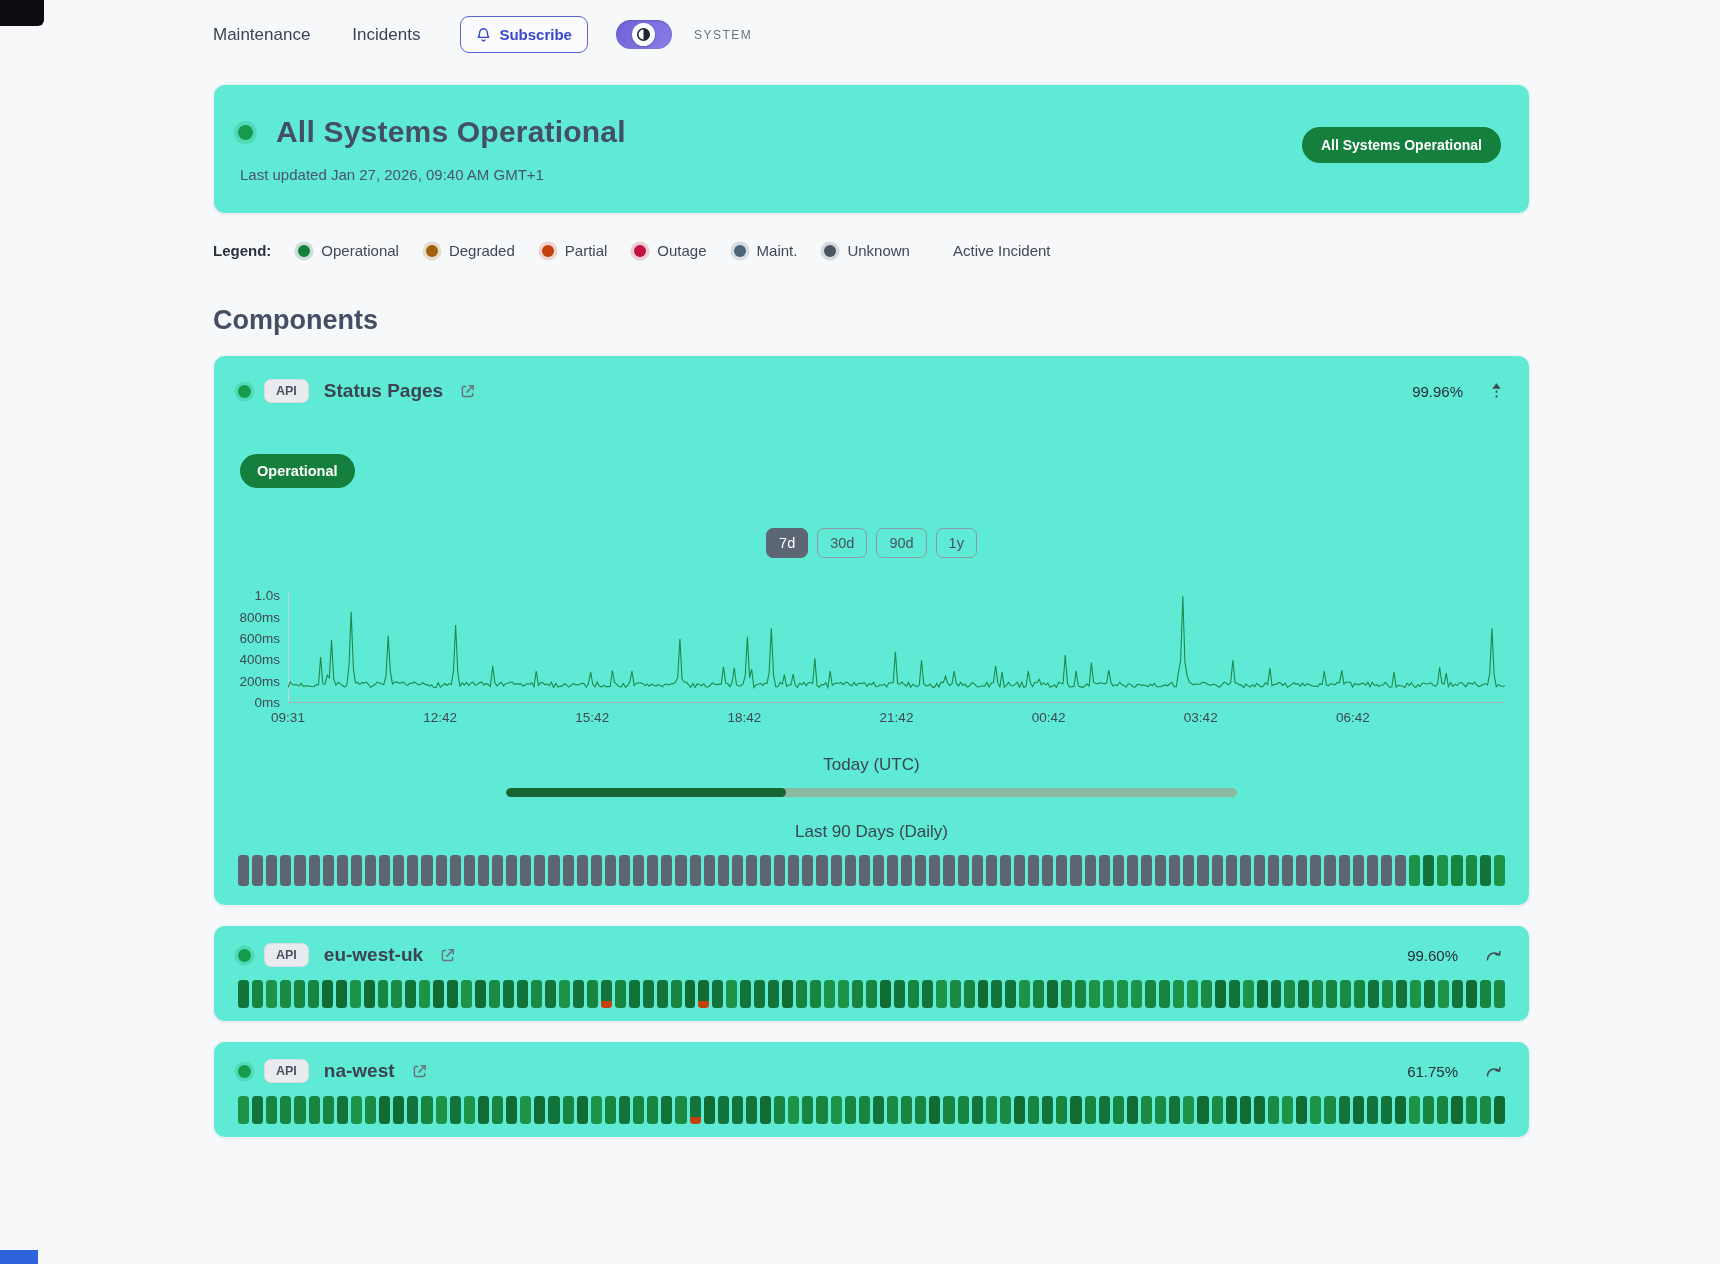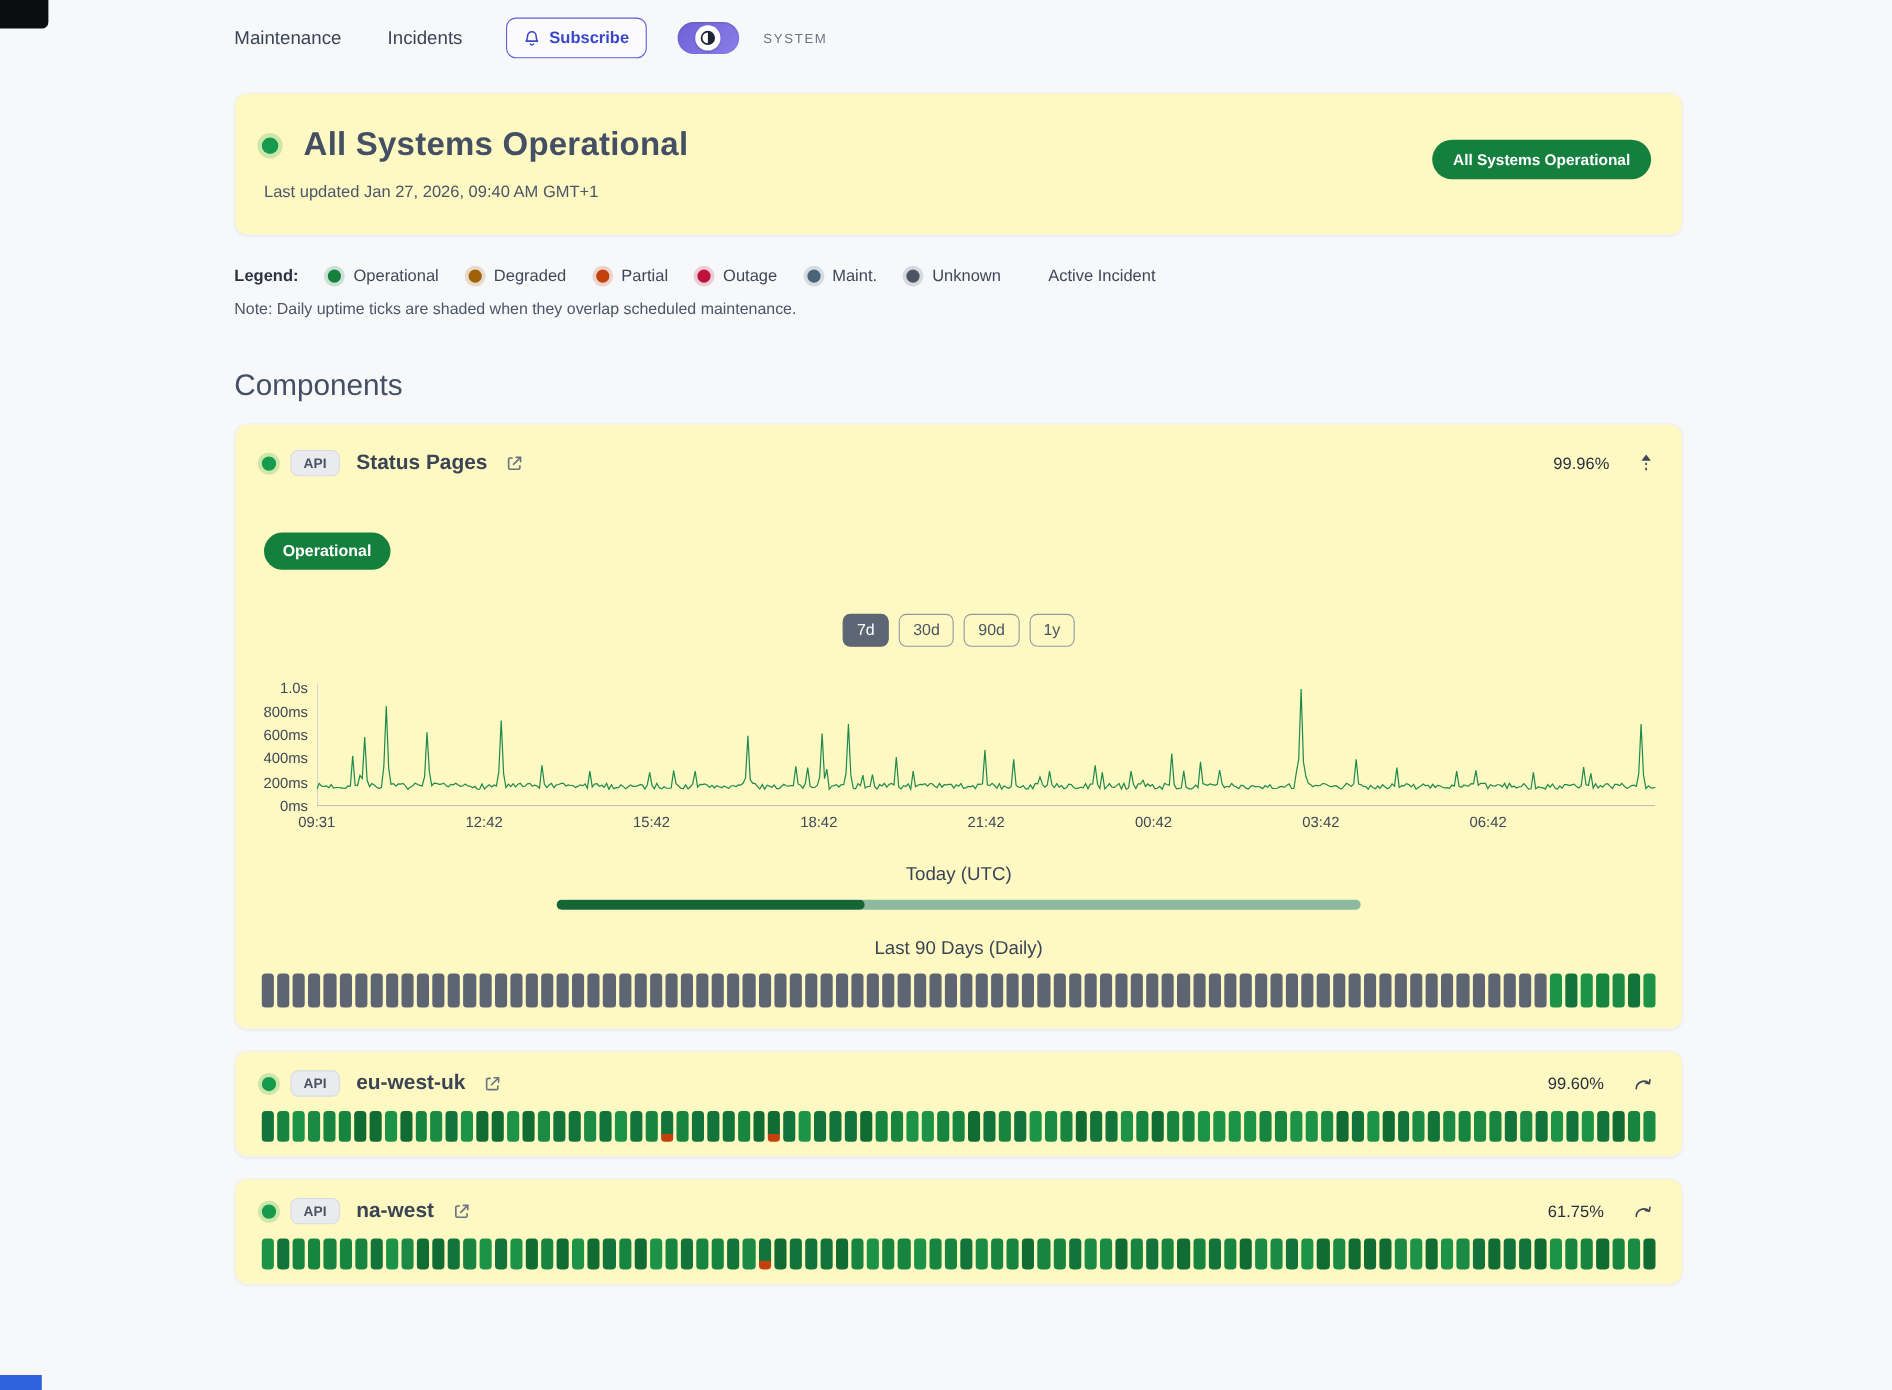--- a/index.html
+++ b/index.html
@@ -22,40 +22,40 @@
   .nav-link{font-size:17px;color:#3b4455;text-decoration:none;cursor:pointer}
   .subscribe{display:flex;align-items:center;gap:8px;padding:9px 15px;border:1.5px solid #5a61d6;
     border-radius:9px;background:#fbfbfe;color:#3946c9;font-weight:700;font-size:15px;cursor:pointer;
     font-family:inherit}
   .toggle{width:56px;height:29px;border-radius:15px;background:linear-gradient(135deg,#6f61d8,#8a7ee8);
     display:flex;align-items:center;justify-content:center;cursor:pointer;box-shadow:inset 0 1px 2px rgba(0,0,0,.15)}
   .knob{width:23px;height:23px;background:#fff;border-radius:50%;display:flex;align-items:center;justify-content:center;box-shadow:0 1px 2px rgba(0,0,0,.25)}
   .system{font-size:12px;color:#6b7280;letter-spacing:1.5px;margin-left:-6px}
 
   main{padding:0 190px 0 213px}
-  .card{background:#fef9c3;border:1px solid #f0f1f4;border-radius:12px;box-shadow:0 1px 2px rgba(16,24,40,.05)}
+  .card{background:#5eead4;border:1px solid #f0f1f4;border-radius:12px;box-shadow:0 1px 2px rgba(16,24,40,.05)}
 
   .hero{margin-top:21px;padding:30px 28px 30px 24px;display:flex;justify-content:space-between;align-items:flex-start}
   .hero-title-row{display:flex;align-items:center;gap:23px}
   .dot{border-radius:50%}
   .dot-lg{width:15px;height:15px;background:#169a4b;box-shadow:0 0 0 4px rgba(22,154,75,.2)}
   .dot-sm{width:13px;height:13px;background:#169a4b;box-shadow:0 0 0 3.5px rgba(22,154,75,.2)}
   .hero h1{margin:0;font-size:30px;font-weight:600;color:#444f63;letter-spacing:.2px}
   .updated{margin:17px 0 0 2px;font-size:15px;color:#4a5568}
   .hero-badge{background:#15803d;color:#fff;font-size:14px;font-weight:700;padding:10px 19px;border-radius:999px;margin-top:12px;white-space:nowrap}
 
   .legend-row{display:flex;align-items:center;gap:27px;margin-top:28px;font-size:15px;color:#3f4858}
   .legend-label{font-weight:700;color:#2a3140}
   .legend-items{display:flex;align-items:center;gap:27px}
   .legend-item{display:flex;align-items:center;gap:11px}
   .ldot{width:12px;height:12px;border-radius:50%}
   .active-incident{margin-left:16px}
   .note{margin:14px 0 0;font-size:14.5px;color:#4a5568}
 
-  .section-heading{margin:46px 0 0;font-size:27px;font-weight:400;color:#444f63}
+  .section-heading{margin:46px 0 0;font-size:27px;font-weight:700;color:#444f63}
 
   .comp-card{margin-top:19px;padding:23px 24px 19px}
   .comp-collapsed{padding:17px 24px 13px}
   .comp-header{display:flex;align-items:center;gap:13px}
   .tag{background:#e9ebef;border:1px solid #d8dce2;color:#4a5362;font-size:12.5px;font-weight:700;padding:4px 11px;border-radius:7px}
   .comp-name{font-size:19px;font-weight:600;color:#3b4455;margin-left:2px}
   .ext-link{cursor:pointer;display:flex;margin-left:3px}
   .spacer{flex:1}
   .pct{font-size:15px;color:#272e3c}
   .icon-btn{background:none;border:none;cursor:pointer;padding:2px;margin-left:12px;display:flex;align-items:center}
@@ -158,21 +158,20 @@
           <span class="ldot" style="background: rgb(74, 100, 120); box-shadow: rgba(74, 100, 120, 0.19) 0px 0px 0px 3.5px;"></span>
           <span>Maint.</span>
         </span>
         <span class="legend-item">
           <span class="ldot" style="background: rgb(75, 85, 99); box-shadow: rgba(75, 85, 99, 0.19) 0px 0px 0px 3.5px;"></span>
           <span>Unknown</span>
         </span>
       </div>
     <span class="active-incident">Active Incident</span>
   </div>
-  <p class="note">Note: Daily uptime ticks are shaded when they overlap scheduled maintenance.</p>
 
   <h2 class="section-heading">Components</h2>
 
   <div id="components">
       <section class="card comp-card">
         <div class="comp-header">
           <span class="dot dot-sm"></span>
           <span class="tag">API</span>
           <span class="comp-name">Status Pages</span>
           <span class="ext-link">

